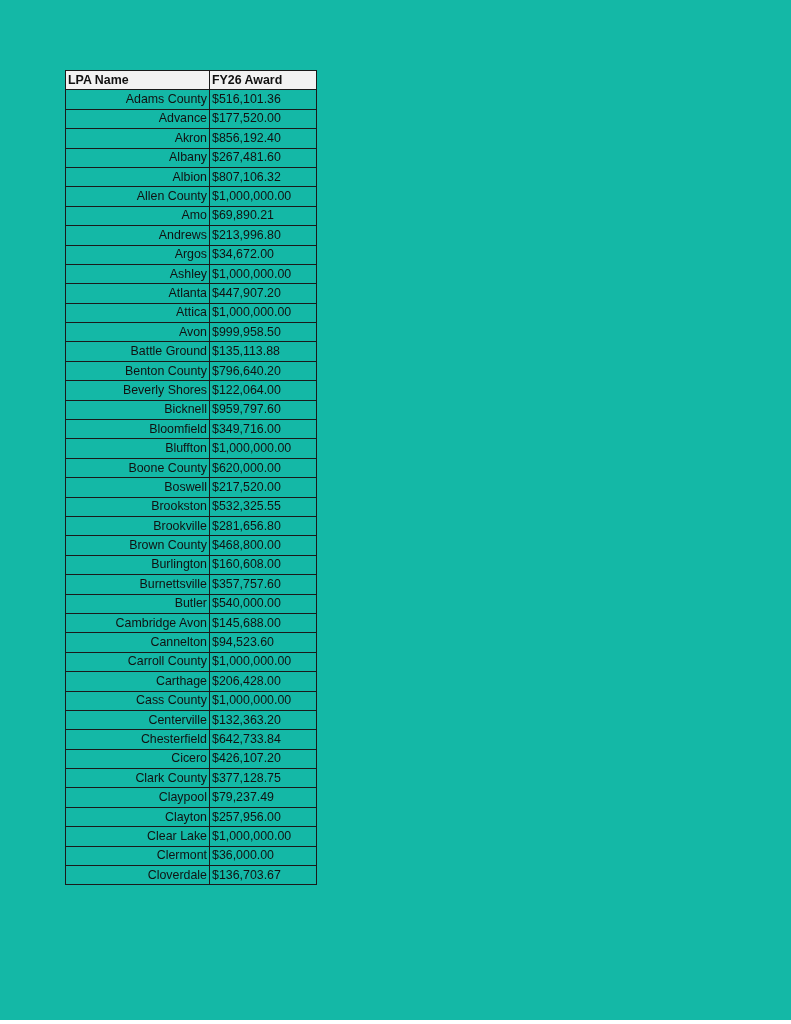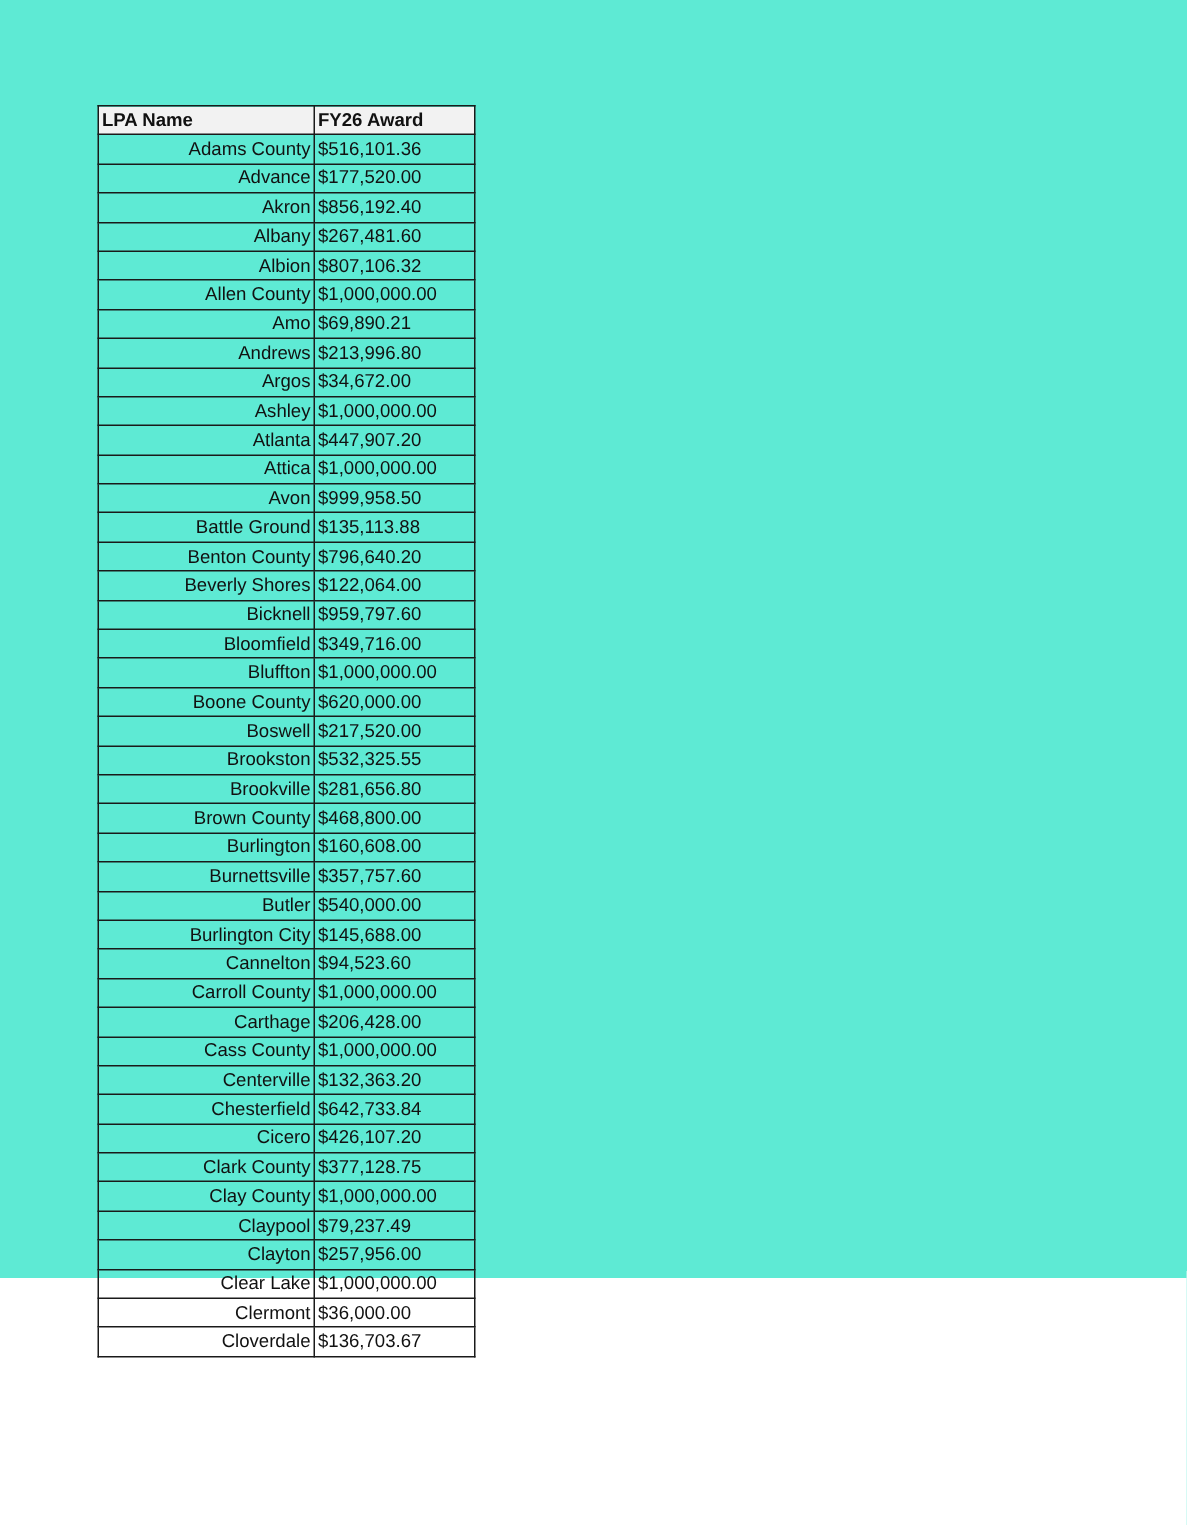--- a/index.html
+++ b/index.html
@@ -11,22 +11,22 @@
       width: 791px;
       height: 1024px;
       position: relative;
       overflow: hidden;
       font-family: "Liberation Sans", "DejaVu Sans", sans-serif;
       color: #111111;
     }
     .page {
       position: absolute;
       left: 0; top: 0;
-      width: 791px; height: 852px;
-      background: #5eead4;
+      width: 791px; height: 1020px;
+      background: #14b8a6;
     }
     table.awards {
       position: absolute;
       left: 65px;
       top: 70px;
       border-collapse: collapse;
       table-layout: fixed;
       width: 251px;
     }
     table.awards col.c-name { width: 144px; }
@@ -166,21 +166,21 @@
         </tr>
         <tr>
           <td class="name">Burnettsville</td>
           <td class="amount">$357,757.60</td>
         </tr>
         <tr>
           <td class="name">Butler</td>
           <td class="amount">$540,000.00</td>
         </tr>
         <tr>
-          <td class="name">Burlington City</td>
+          <td class="name">Cambridge Avon</td>
           <td class="amount">$145,688.00</td>
         </tr>
         <tr>
           <td class="name">Cannelton</td>
           <td class="amount">$94,523.60</td>
         </tr>
         <tr>
           <td class="name">Carroll County</td>
           <td class="amount">$1,000,000.00</td>
         </tr>
@@ -200,24 +200,20 @@
           <td class="name">Chesterfield</td>
           <td class="amount">$642,733.84</td>
         </tr>
         <tr>
           <td class="name">Cicero</td>
           <td class="amount">$426,107.20</td>
         </tr>
         <tr>
           <td class="name">Clark County</td>
           <td class="amount">$377,128.75</td>
-        </tr>
-        <tr>
-          <td class="name">Clay County</td>
-          <td class="amount">$1,000,000.00</td>
         </tr>
         <tr>
           <td class="name">Claypool</td>
           <td class="amount">$79,237.49</td>
         </tr>
         <tr>
           <td class="name">Clayton</td>
           <td class="amount">$257,956.00</td>
         </tr>
         <tr>

